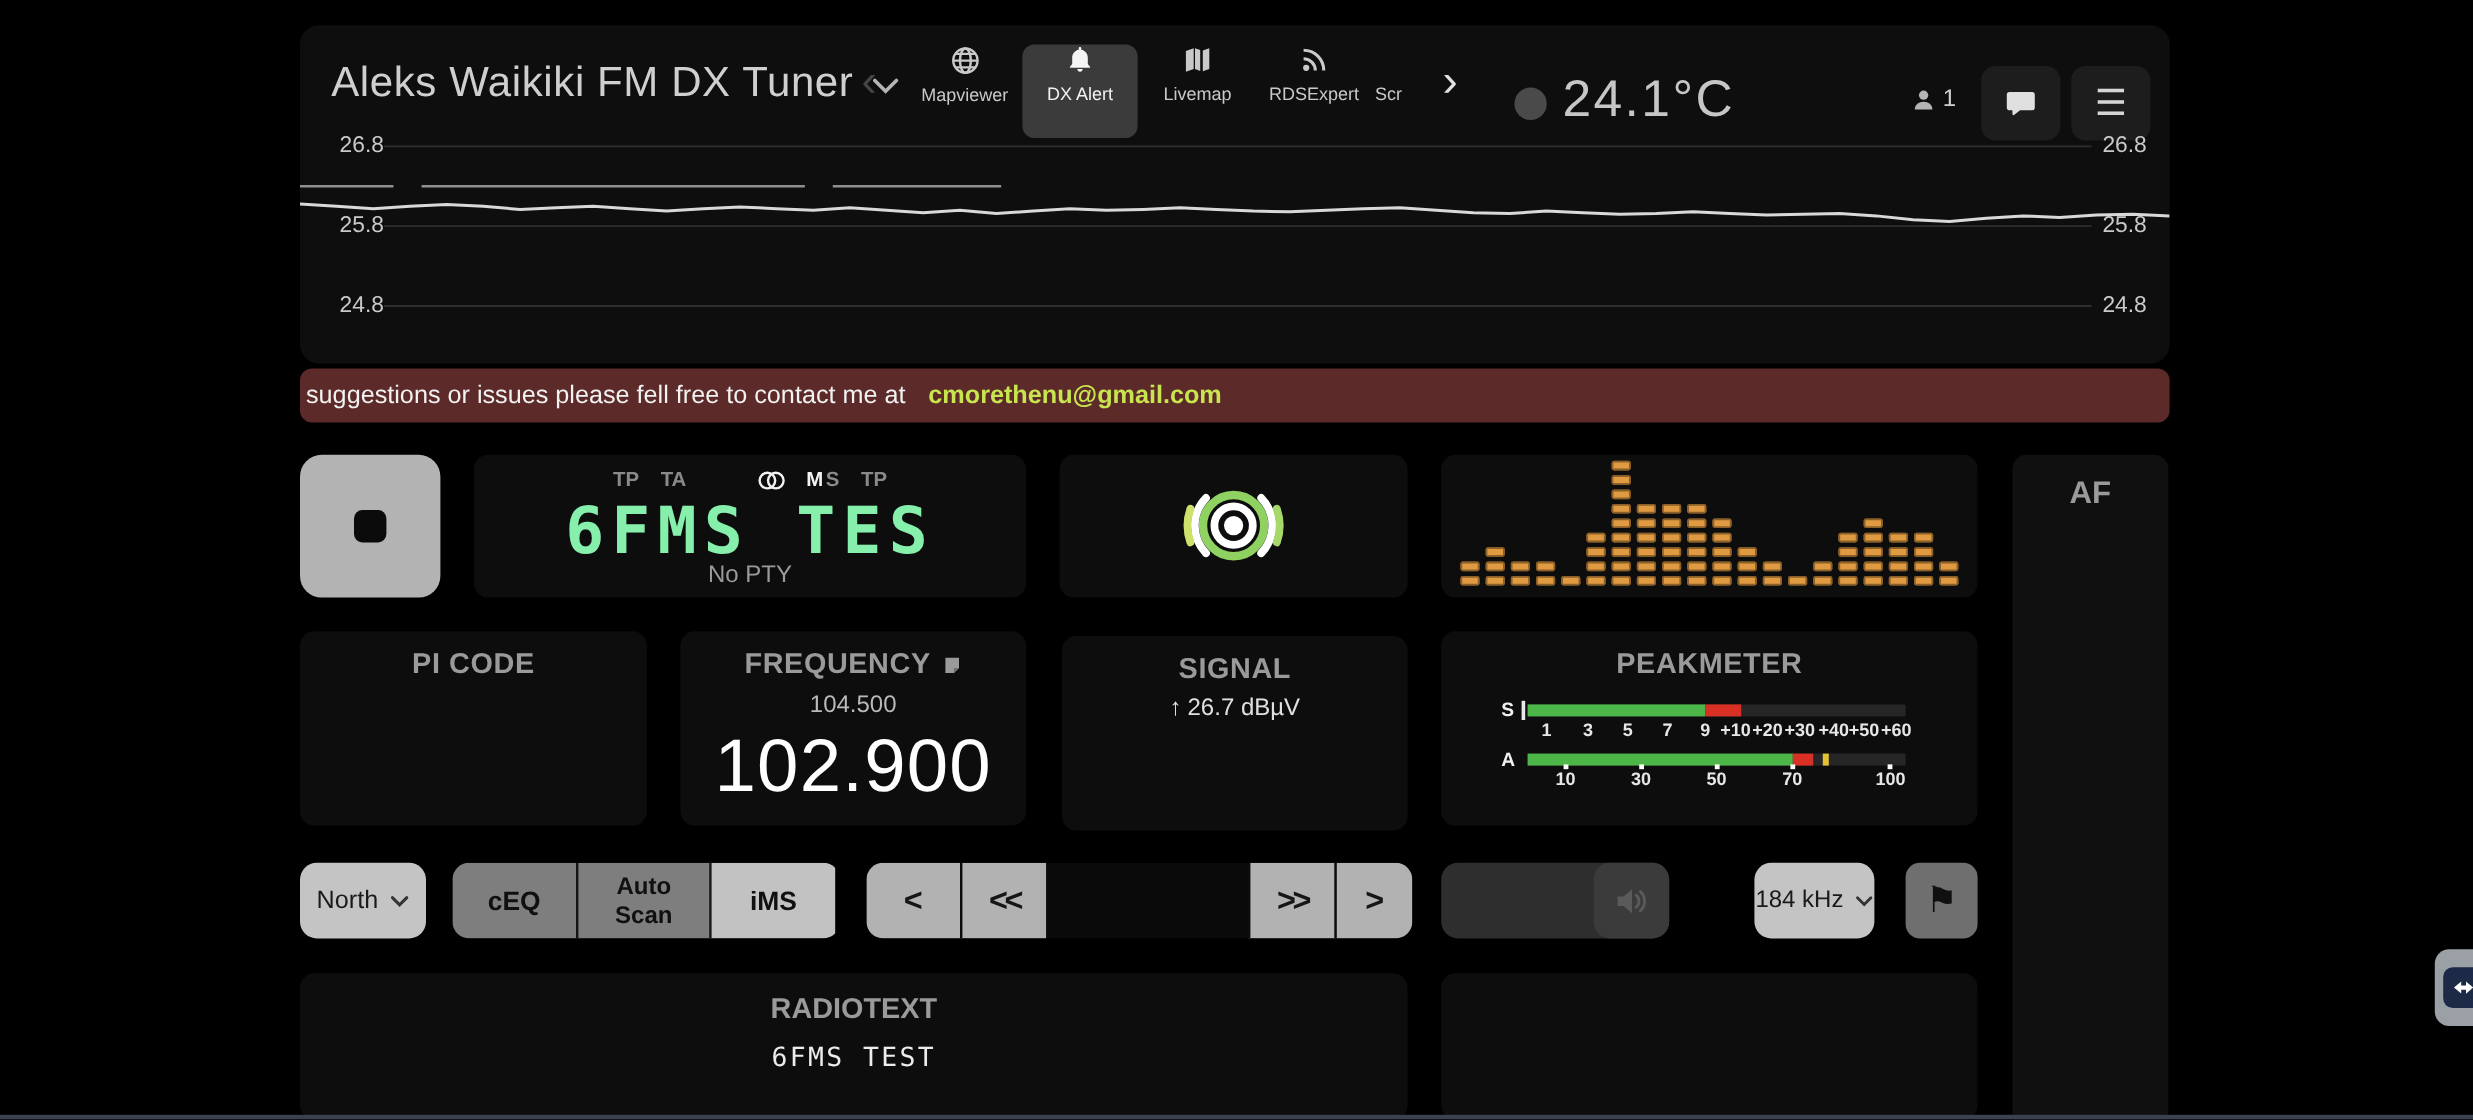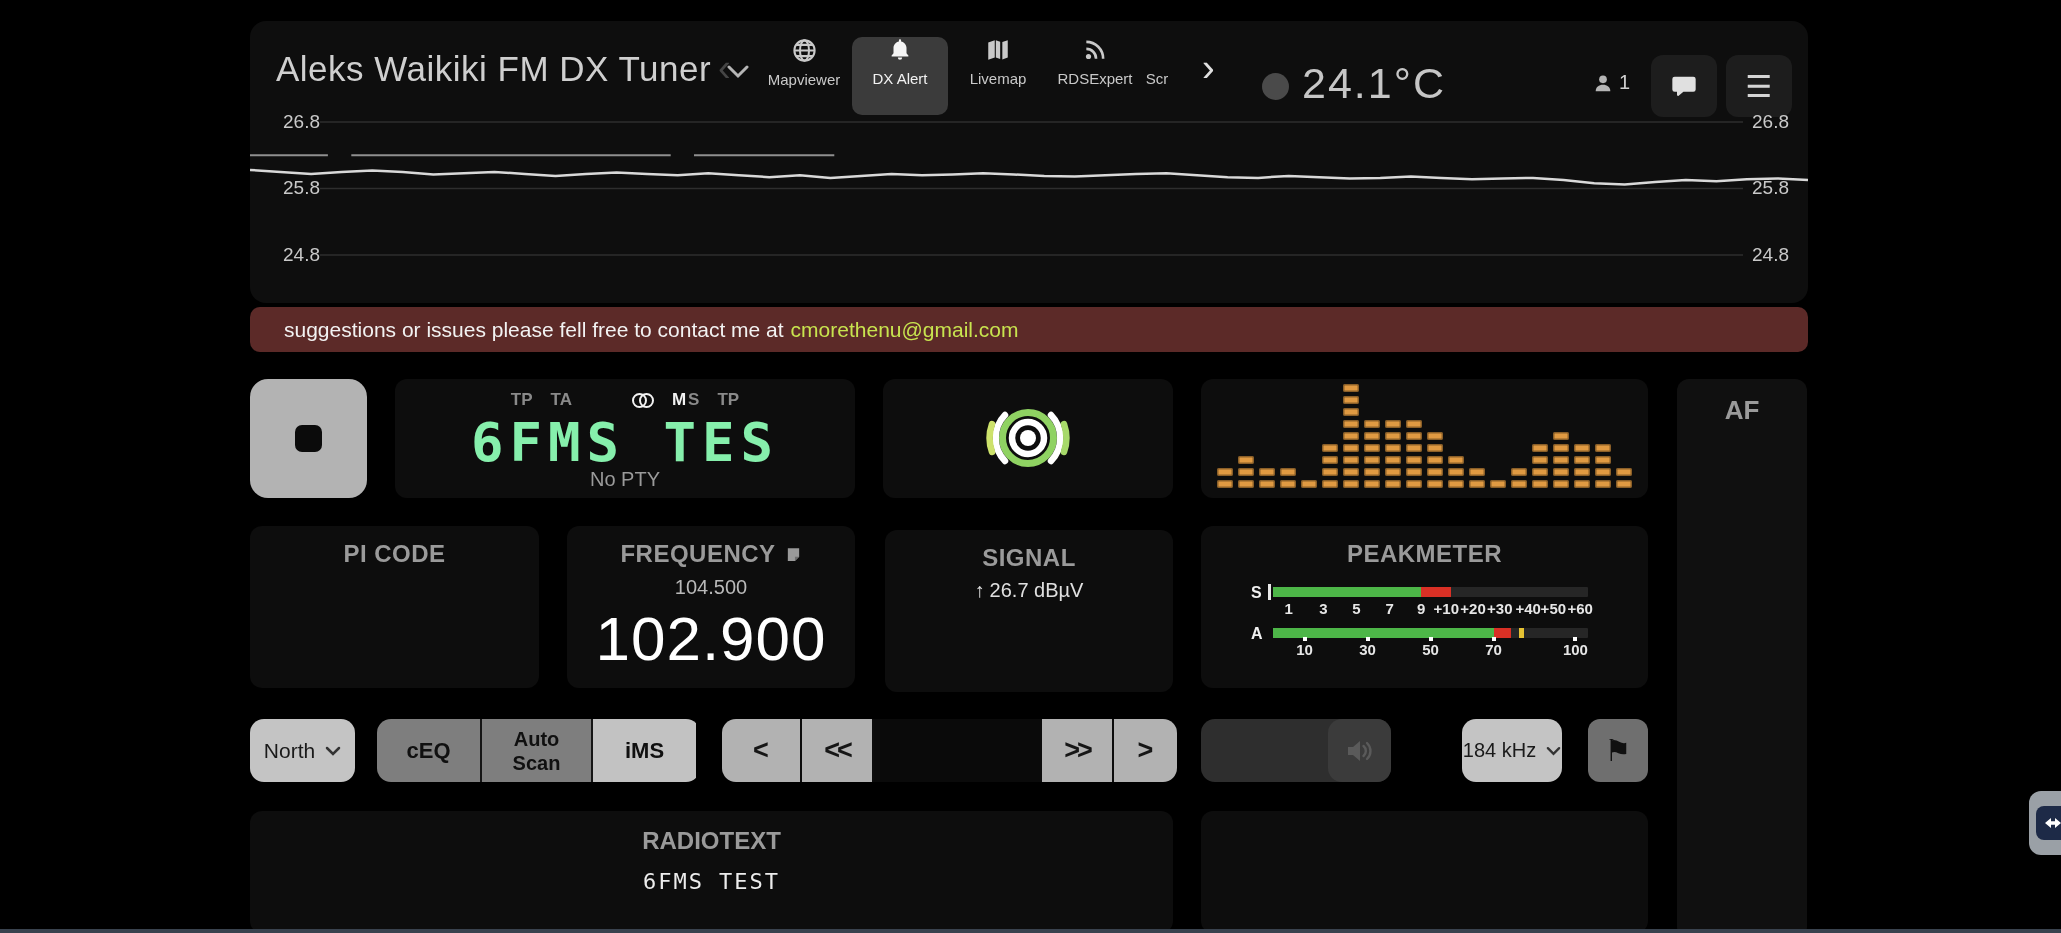--- a/index.html
+++ b/index.html
@@ -23,22 +23,22 @@
 #hdr-date{font-size:17px;color:#b3b3b3;margin-top:0px}
 #hdr-users{position:absolute;left:1342px;top:50px;display:flex;align-items:center;gap:5px;font-size:20px;color:#d0d0d0}
 .hdr-btn{position:absolute;top:34px;width:66px;height:62px;border-radius:12px;background:#1d1d1d;display:flex;align-items:center;justify-content:center;cursor:pointer}
 #chat-btn{left:1401px}
 #menu-btn{left:1476px;font-size:30px;color:#d5d5d5}
 
 #graph-svg{position:absolute;left:0;top:92px}
 .glab{position:absolute;width:52px;font-size:19px;color:#c9c9c9}
 .glab.r{text-align:left}
 
-#banner{position:absolute;left:250px;top:307px;width:1558px;height:45px;border-radius:10px;background:#5c2a28;display:flex;align-items:center;padding-left:34px;font-size:21px;color:#f2f2f2}
-#banner a{color:#c8e44f;font-weight:normal;margin-left:7px;text-decoration:none;cursor:pointer}
+#banner{position:absolute;left:250px;top:307px;width:1558px;height:45px;border-radius:10px;background:#5c2a28;display:flex;align-items:center;padding-left:5px;font-size:21px;color:#f2f2f2}
+#banner a{color:#c8e44f;font-weight:bold;margin-left:19px;text-decoration:none;cursor:pointer}
 
 .pnl{position:absolute;background:#0d0d0d;border-radius:12px}
 #stop-btn{position:absolute;left:250px;top:379px;width:117px;height:119px;background:#b3b3b3;border-radius:18px;display:flex;align-items:center;justify-content:center;cursor:pointer}
 #stop-btn .sq{width:27px;height:27px;background:#0b0b0b;border-radius:7px}
 #rds-panel{left:395px;top:379px;width:460px;height:119px}
 #rds-flags{position:absolute;top:11px;left:0;right:0;display:flex;justify-content:center;align-items:center;gap:18px;font-size:17px;font-weight:bold;color:#8a8a8a}
 #rds-flags .msm{color:#f2f2f2;margin-right:-16px}
 #rds-flags .gap{width:24px}
 #rds-ps{position:absolute;top:32px;left:0;right:0;text-align:center;font-size:54px;font-weight:bold;color:#86efac;letter-spacing:6px}
 #rds-pty{position:absolute;bottom:7px;left:0;right:0;text-align:center;font-size:20px;font-weight:normal;color:#9a9a9a}

